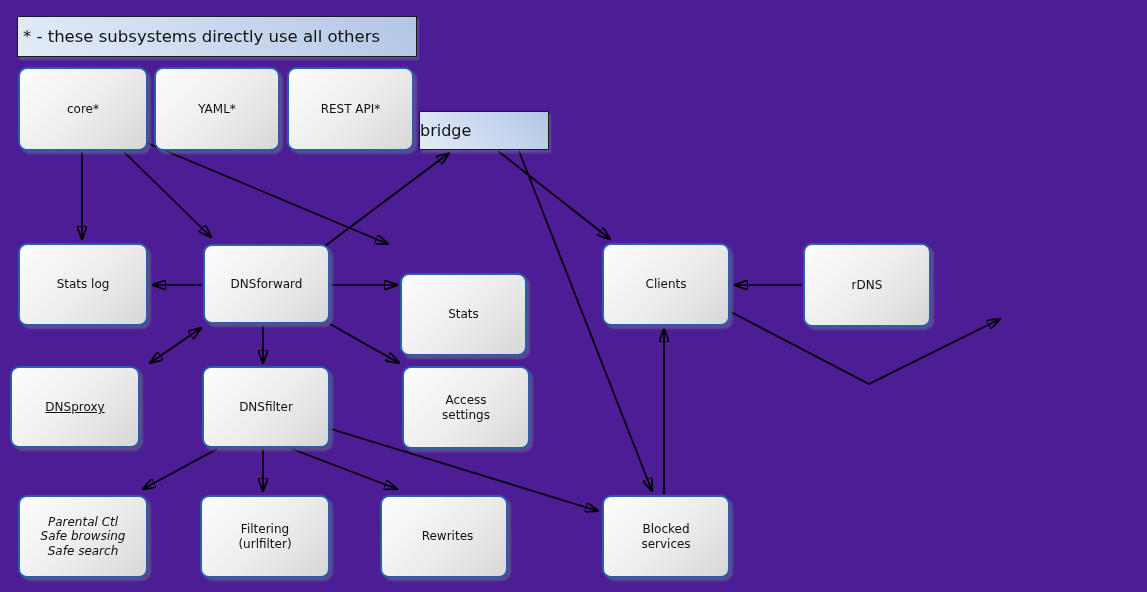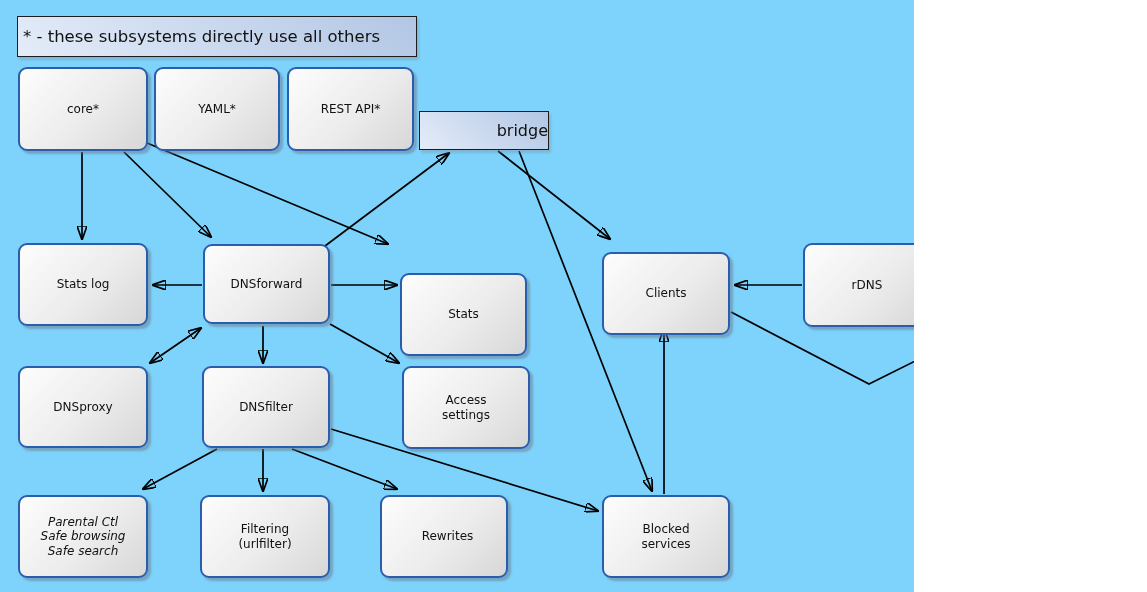--- a/index.html
+++ b/index.html
@@ -1,19 +1,19 @@
 <!DOCTYPE html>
 <html><head>
 <meta charset="utf-8">
 <style>
   html,body{margin:0;padding:0;background:#fff;}
   #canvas{
     position:relative;
-    width:914px;height:592px;
-    background:#7dd3fc;
+    width:1147px;height:592px;
+    background:#4c1d95;
     font-family:"DejaVu Sans","Liberation Sans",sans-serif;
     color:#111;
     overflow:hidden;
   }
   #edges{position:absolute;left:0;top:0;width:1147px;height:592px;}
   #edges path, #edges polyline{
     fill:none;stroke:#000;stroke-width:1.7px;
   }
   .node{
     position:absolute;
@@ -24,21 +24,21 @@
     border:2px solid #2b5dad;
     border-radius:9px;
     background:linear-gradient(135deg,#fdfdfd 0%,#ececec 55%,#d7d7d7 100%);
     box-shadow:3px 3px 2px rgba(110,120,138,.5);
     font-size:12px;
     line-height:1.18;
   }
   .node-blue{
     position:absolute;
     box-sizing:border-box;
-    display:flex;align-items:center;justify-content:flex-end;
+    display:flex;align-items:center;justify-content:flex-start;
     border:1.8px solid #1c1c1c;
     border-radius:0;
     background:linear-gradient(45deg,#e4ecf8 0%,#cbd9ef 50%,#b2c6e4 100%);
     box-shadow:2px 3px 2px rgba(130,142,160,.4);
     font-size:16px;
   }
   .legend{
     justify-content:flex-start;
     padding-left:5px;
     font-size:16.5px;
@@ -101,30 +101,30 @@
   </div>
 
   <div class="node" style="left:203px;top:244px;width:127px;height:80px;">
     <span>DNSforward</span>
   </div>
 
   <div class="node" style="left:400px;top:243px;width:127px;height:83px;margin-top:30px;">
     <span>Stats</span>
   </div>
 
-  <div class="node" style="left:602px;top:243px;width:128px;height:83px;margin-top:9px;">
+  <div class="node" style="left:602px;top:243px;width:128px;height:83px;">
     <span>Clients</span>
   </div>
 
   <div class="node" style="left:803px;top:243px;width:128px;height:84px;">
     <span>rDNS</span>
   </div>
 
 
-  <div class="node" style="left:18px;top:366px;width:130px;height:82px;">
+  <div class="node" style="left:10px;top:366px;width:130px;height:82px;text-decoration:underline;">
     <span>DNSproxy</span>
   </div>
 
   <div class="node" style="left:202px;top:366px;width:128px;height:82px;">
     <span>DNSfilter</span>
   </div>
 
   <div class="node" style="left:402px;top:366px;width:128px;height:83px;">
     <span>Access</span>
     <span>settings</span>

